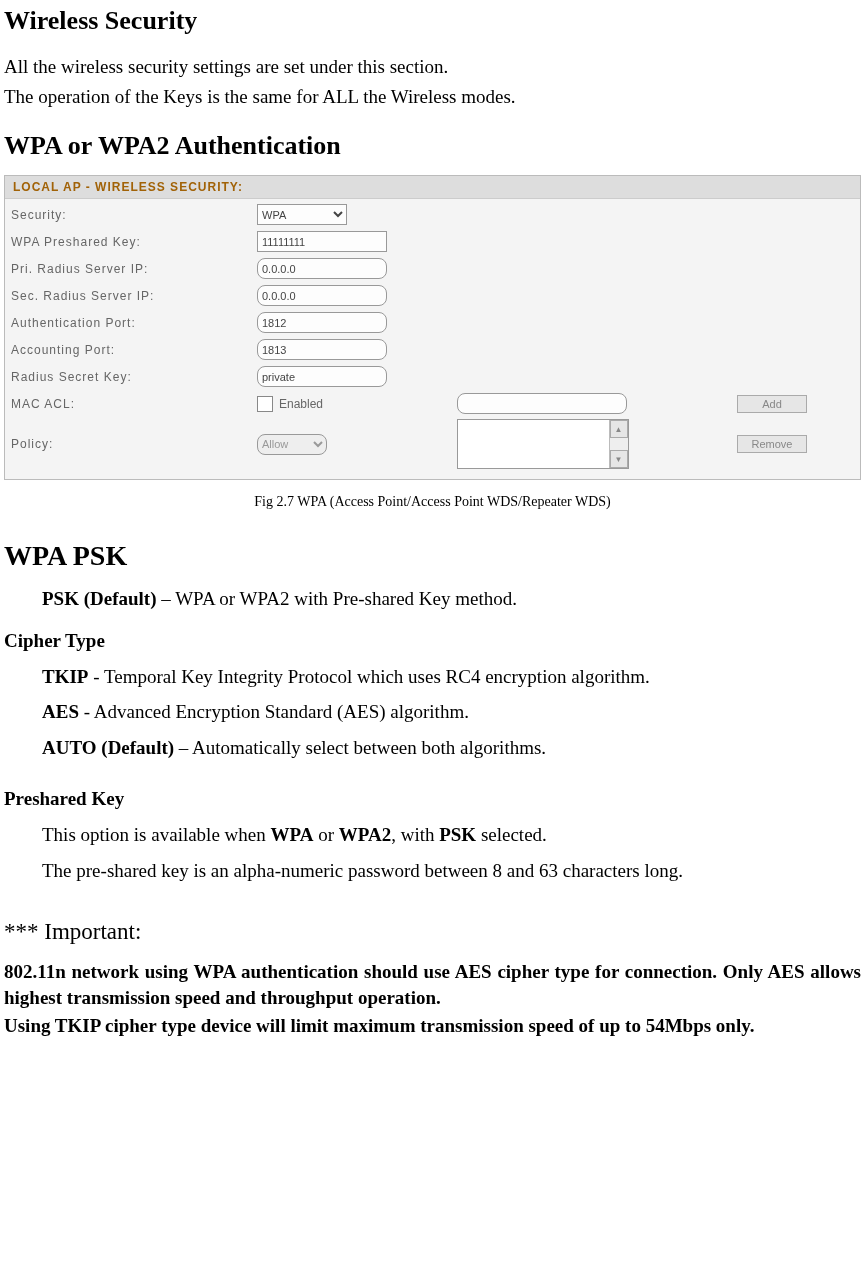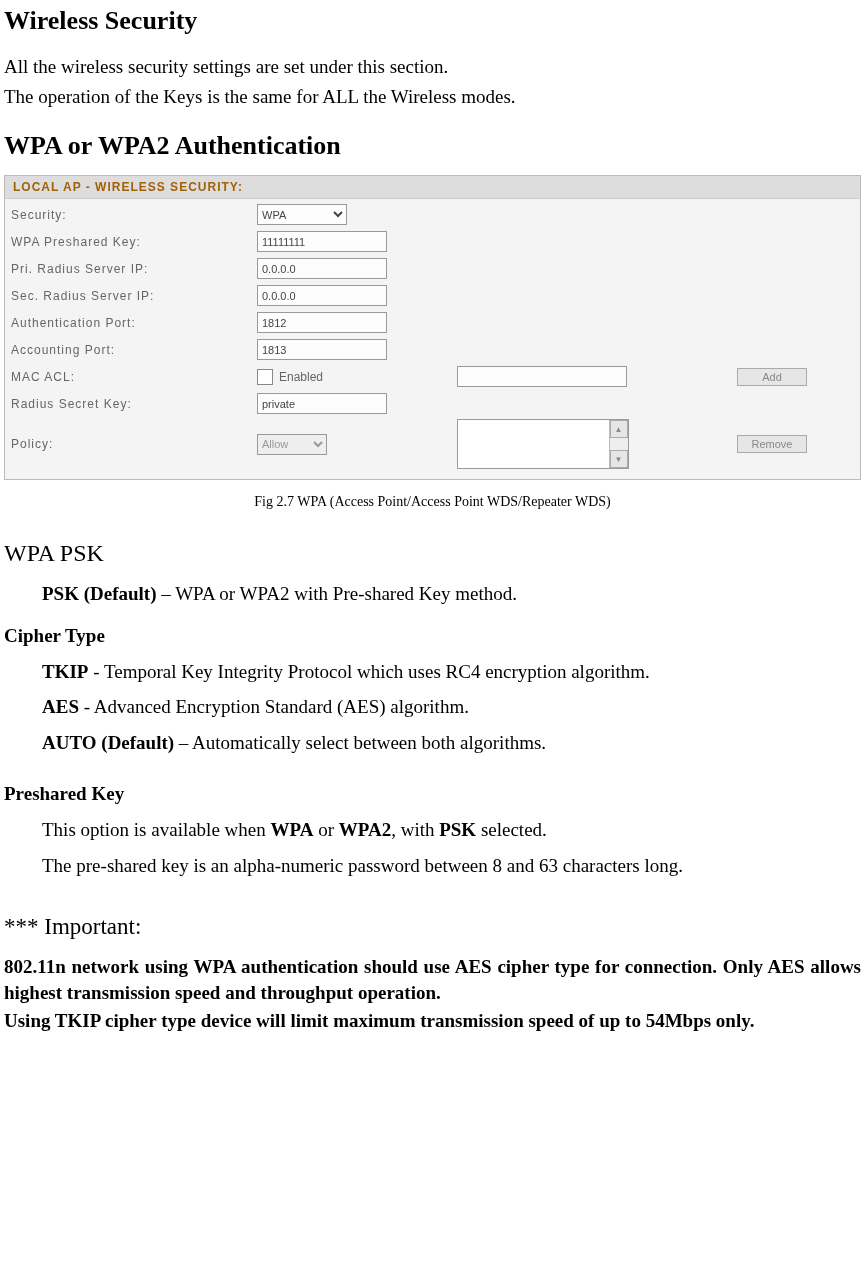--- a/index.html
+++ b/index.html
@@ -80,20 +80,21 @@
     height: 21px;
   }
   input[type="text"] {
     height: 21px;
     padding: 0 4px;
     width: 130px;
   }
   .disabled {
     background: #eee;
     color: #999;
+    border-radius: 8px;
   }
   button {
     background: #e6e6e6;
     border: 1px solid #aaa;
     color: #888;
     padding: 2px 10px;
     font-size: 11px;
     min-width: 70px;
     cursor: default;
   }
@@ -136,22 +137,22 @@
   .sc-track {
     flex: 1;
     background: #eee;
   }
   .fig-caption {
     text-align: center;
     font-size: 14px;
     margin: 14px 0 30px 0;
   }
   h3.sub {
-    font-size: 24px;
-    font-weight: normal;
+    font-size: 28px;
+    font-weight: bold;
     margin: 30px 0 14px 0;
   }
   .indent {
     margin-left: 38px;
     margin-top: 10px;
     margin-bottom: 6px;
     font-size: 19px;
   }
   .ct-head {
     font-weight: bold;
@@ -225,37 +226,37 @@
     </div>
 
     <div class="row">
       <div class="lab">Accounting Port:</div>
       <div class="col2">
         <input type="text" class="disabled" value="1813" style="">
       </div>
     </div>
 
     <div class="row">
+      <div class="lab">Radius Secret Key:</div>
+      <div class="col2">
+        <input type="text" class="disabled" value="private" style="">
+      </div>
+    </div>
+
+    <div class="row">
       <div class="lab">MAC ACL:</div>
       <div class="col2">
         <span class="cb"></span>
         <span>Enabled</span>
       </div>
       <div class="lab2" style="padding-left:0;">
         <input type="text" class="disabled" style="width: 170px;">
       </div>
       <div class="col4">
         <button>Add</button>
-      </div>
-    </div>
-
-    <div class="row">
-      <div class="lab">Radius Secret Key:</div>
-      <div class="col2">
-        <input type="text" class="disabled" value="private" style="">
       </div>
     </div>
 
     <div class="row" style="min-height:54px;">
       <div class="lab">Policy:</div>
       <div class="col2">
         <select class="disabled" style="width:70px;">
           <option>Allow</option>
         </select>
       </div>

